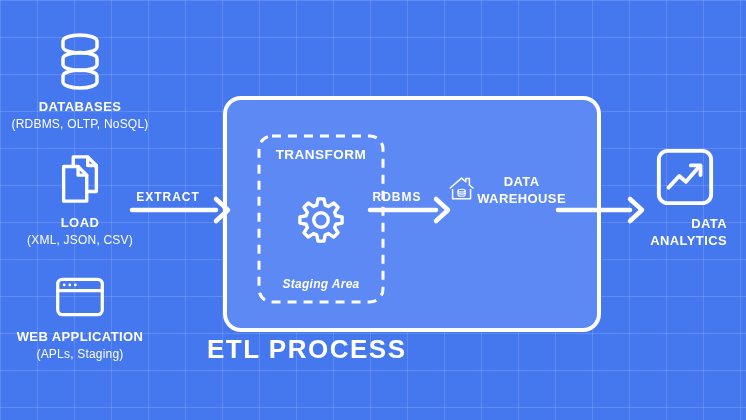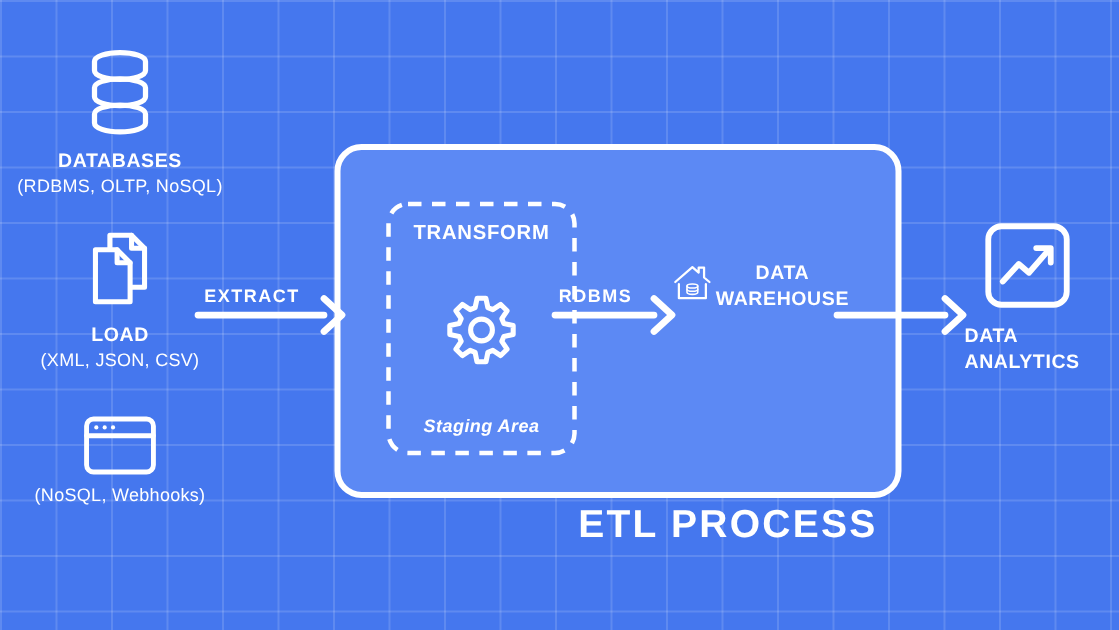--- a/index.html
+++ b/index.html
@@ -27,27 +27,27 @@
     padding:13px 6px;box-sizing:border-box;text-align:center;}
   .staging .dash{position:absolute;inset:0;}
   .transform-title{position:relative;font-size:13.5px;font-weight:bold;letter-spacing:.5px;}
   .staging-label{position:relative;font-size:12px;font-weight:bold;letter-spacing:.3px;font-style:italic;}
 
   .warehouse{position:absolute;left:446px;top:142px;width:120px;display:flex;
     align-items:center;text-align:center;z-index:2;}
   .wh-label{margin-top:6px;font-size:13px;font-weight:bold;line-height:1.3;letter-spacing:.4px;width:100px;}
 
   .analytics{position:absolute;left:642px;top:146px;width:86px;display:flex;
-    flex-direction:column;align-items:center;text-align:left;}
+    flex-direction:column;align-items:center;text-align:right;}
   .an-label{margin-top:8px;font-size:13px;font-weight:bold;line-height:1.3;letter-spacing:.4px;width:84px;}
 
   .arrow{position:absolute;z-index:5;}
   .arrow-label{position:absolute;z-index:5;font-size:12px;font-weight:bold;letter-spacing:1px;text-align:center;}
 
-  .diagram-title{position:absolute;left:207px;top:334px;width:378px;text-align:right;
+  .diagram-title{position:absolute;left:207px;top:334px;width:378px;text-align:left;
     font-size:26px;font-weight:bold;letter-spacing:1.5px;}
 </style>
 </head>
 <body>
 
 <div class="canvas">
 
   <div class="source" style="top:32px">
     <svg width="56" height="58" viewBox="0 0 56 58" fill="none" stroke="#fff" stroke-width="3.5" stroke-linejoin="round" stroke-linecap="round">
       <path d="M11 9 a17 6 0 0 1 34 0 v6 a17 6 0 0 1 -34 0 z"></path>
@@ -70,21 +70,22 @@
   </div>
 
   <div class="source" style="top:274px">
     <svg width="52" height="46" viewBox="0 0 56 48" fill="none" stroke="#fff" stroke-width="3.5" stroke-linejoin="round" stroke-linecap="round">
       <rect x="4" y="5" width="48" height="38" rx="5"></rect>
       <line x1="4" y1="17" x2="52" y2="17"></line>
       <circle cx="11" cy="11" r="1.5" fill="#fff" stroke="none"></circle>
       <circle cx="17" cy="11" r="1.5" fill="#fff" stroke="none"></circle>
       <circle cx="23" cy="11" r="1.5" fill="#fff" stroke="none"></circle>
     </svg>
-    <div class="src-sub">(NoSQL, Webhooks)</div>
+    <div class="src-label">WEB APPLICATION</div>
+    <div class="src-sub">(APLs, Staging)</div>
   </div>
 
   <div class="arrow-label" style="left:118px;top:190px;width:100px">EXTRACT</div>
   <svg class="arrow" style="left:128px;top:180px" width="106" height="60" viewBox="0 0 106 60" fill="none" stroke="#fff" stroke-width="4.5" stroke-linecap="round" stroke-linejoin="round">
     <path d="M4 30 H88"></path>
     <path d="M88 19 L100 30 L88 41"></path>
   </svg>
 
   <div class="etl-panel">
 

